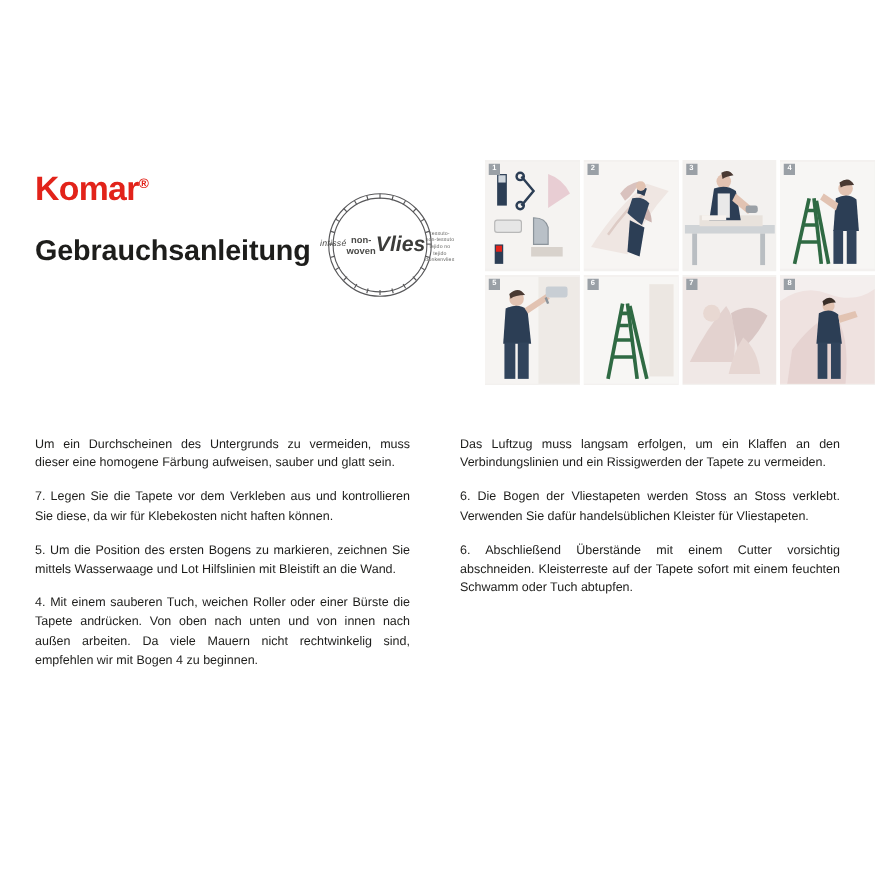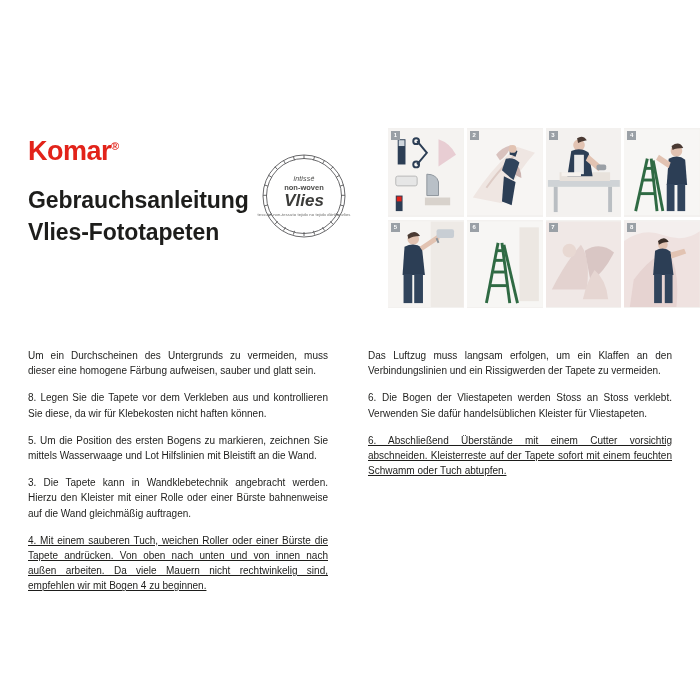--- a/index.html
+++ b/index.html
@@ -65,23 +65,22 @@
     height: 96px;
   }
   .seal svg { display: block; }
   .seal-text {
     position: absolute;
     left: 0;
     top: 0;
     width: 96px;
     height: 96px;
     display: flex;
-    flex-direction: column;
+    flex-direction: row;
     align-items: center;
-    justify-content: center;
     text-align: center;
     color: #4a4a48;
   }
   .seal-t1 {
     font-size: 7px;
     font-style: italic;
     line-height: 1.15;
     letter-spacing: 0.2px;
   }
   .seal-t2 {
@@ -142,36 +141,35 @@
     position: absolute;
     top: 348px;
     font-size: 10px;
     color: #1d1d1b;
     line-height: 1.52;
     text-align: justify;
   }
   .col.left { left: 28px; width: 300px; }
   .col.right { left: 368px; width: 304px; }
   .col p { margin: 0 0 12px 0; }
-  .col p:last-child { margin-bottom: 0; text-decoration: underline; }
+  .col p:last-child { margin-bottom: 0; }
 </style>
 </head>
 <body>
 
 <div class="page">
 
   <div class="header">
 
     <div class="brand-block">
       <div class="brand">
         <span>Komar</span><span class="reg">®</span>
       </div>
       <div class="title">
         <div>Gebrauchsanleitung</div>
-        <div>Vlies-Fototapeten</div>
       </div>
     </div>
 
     <div class="seal">
       <svg viewBox="0 0 96 96">
         <g fill="none" stroke="#58585a" stroke-width="0.9">
           <circle cx="48" cy="48" r="41"></circle>
           <circle cx="48" cy="48" r="37.5"></circle>
         </g>
         <g stroke="#58585a" stroke-width="0.9">
@@ -341,23 +339,22 @@
           <rect x="42" y="54" width="8" height="30" fill="#31445c"></rect>
           <path d="M48 32 l14 -4 2 5 -15 5 z" fill="#e2c3b2"></path>
         </svg>
       </div>
 
     </div>
   </div>
 
   <div class="col left">
     <p>Um ein Durchscheinen des Untergrunds zu vermeiden, muss dieser eine homogene Färbung aufweisen, sauber und glatt sein.</p>
-    <p>8. Legen Sie die Tapete vor dem Verkleben aus und kontrollieren Sie diese, da wir für Klebekosten nicht haften können.</p>
+    <p>7. Legen Sie die Tapete vor dem Verkleben aus und kontrollieren Sie diese, da wir für Klebekosten nicht haften können.</p>
     <p>5. Um die Position des ersten Bogens zu markieren, zeichnen Sie mittels Wasserwaage und Lot Hilfslinien mit Bleistift an die Wand.</p>
-    <p>3. Die Tapete kann in Wandklebetechnik angebracht werden. Hierzu den Kleister mit einer Rolle oder einer Bürste bahnenweise auf die Wand  gleichmäßig auftragen.</p>
     <p>4. Mit einem sauberen Tuch, weichen Roller oder einer Bürste die Tapete andrücken. Von oben nach unten und von innen nach außen arbeiten. Da viele Mauern nicht rechtwinkelig sind, empfehlen wir mit Bogen 4 zu beginnen.</p>
   </div>
 
   <div class="col right">
     <p>Das Luftzug muss langsam erfolgen, um ein Klaffen an den Verbindungslinien und ein Rissigwerden der Tapete zu vermeiden.</p>
     <p>6. Die Bogen der Vliestapeten werden Stoss an Stoss verklebt. Verwenden Sie dafür handelsüblichen Kleister für Vliestapeten.</p>
     <p>6. Abschließend Überstände mit einem Cutter vorsichtig abschneiden. Kleisterreste auf der Tapete sofort mit einem feuchten Schwamm oder Tuch abtupfen.</p>
   </div>
 
 </div>

